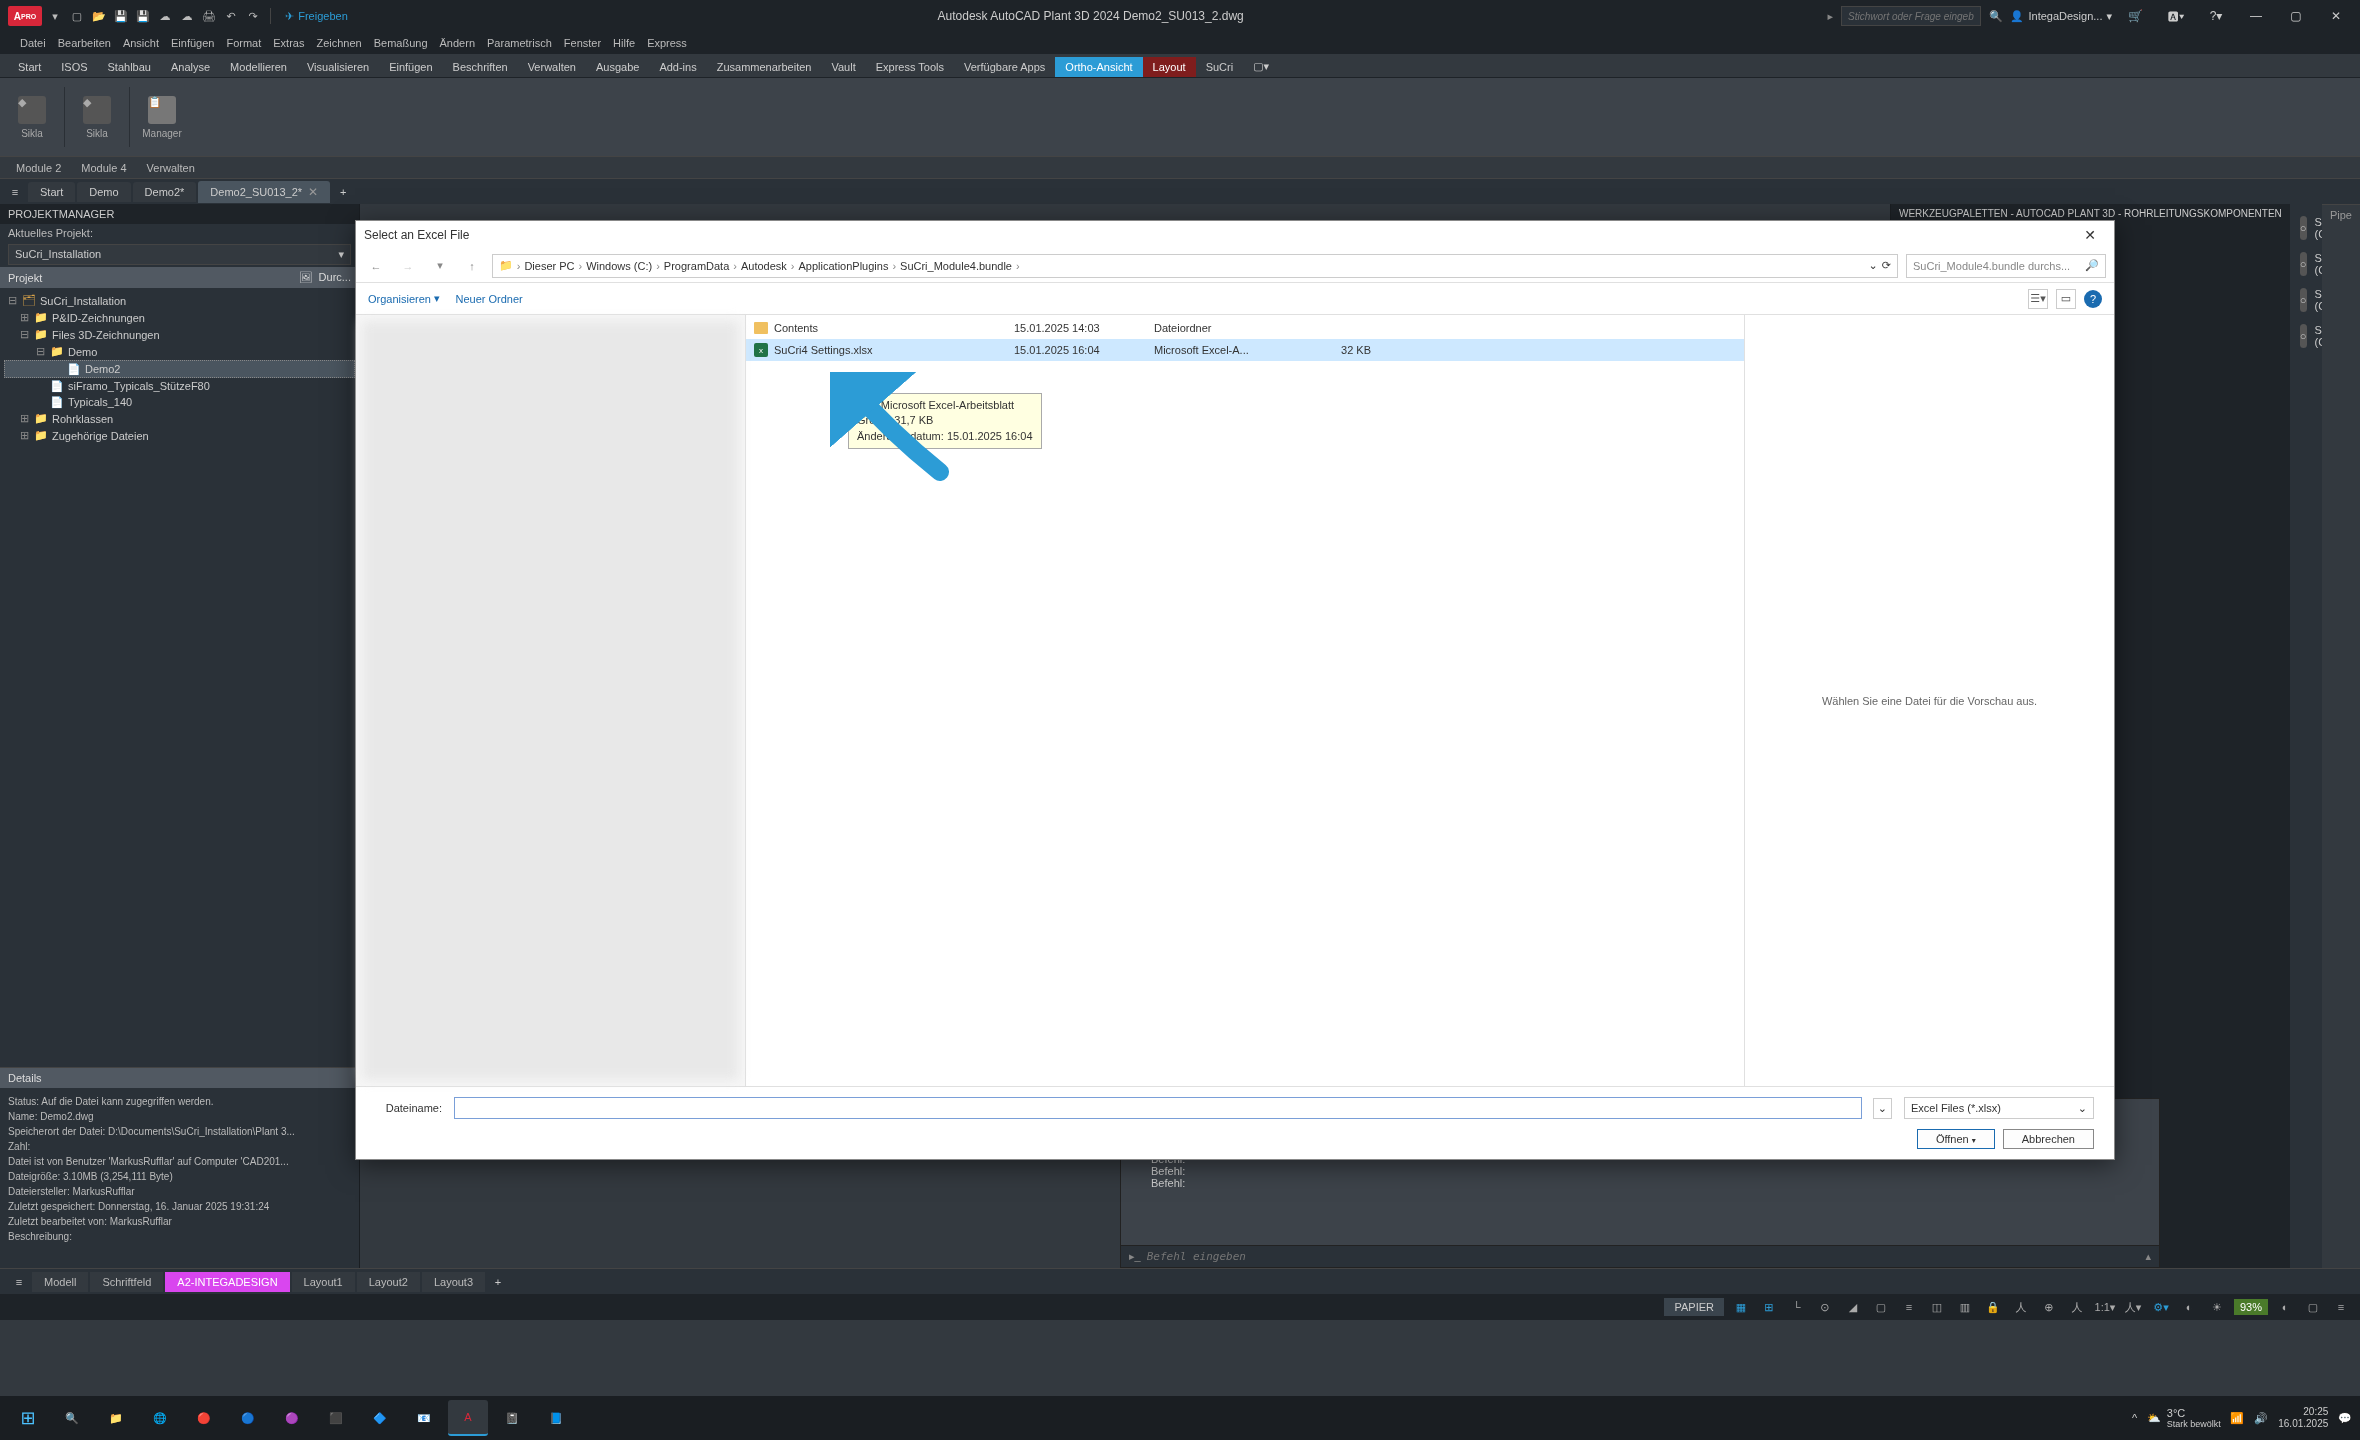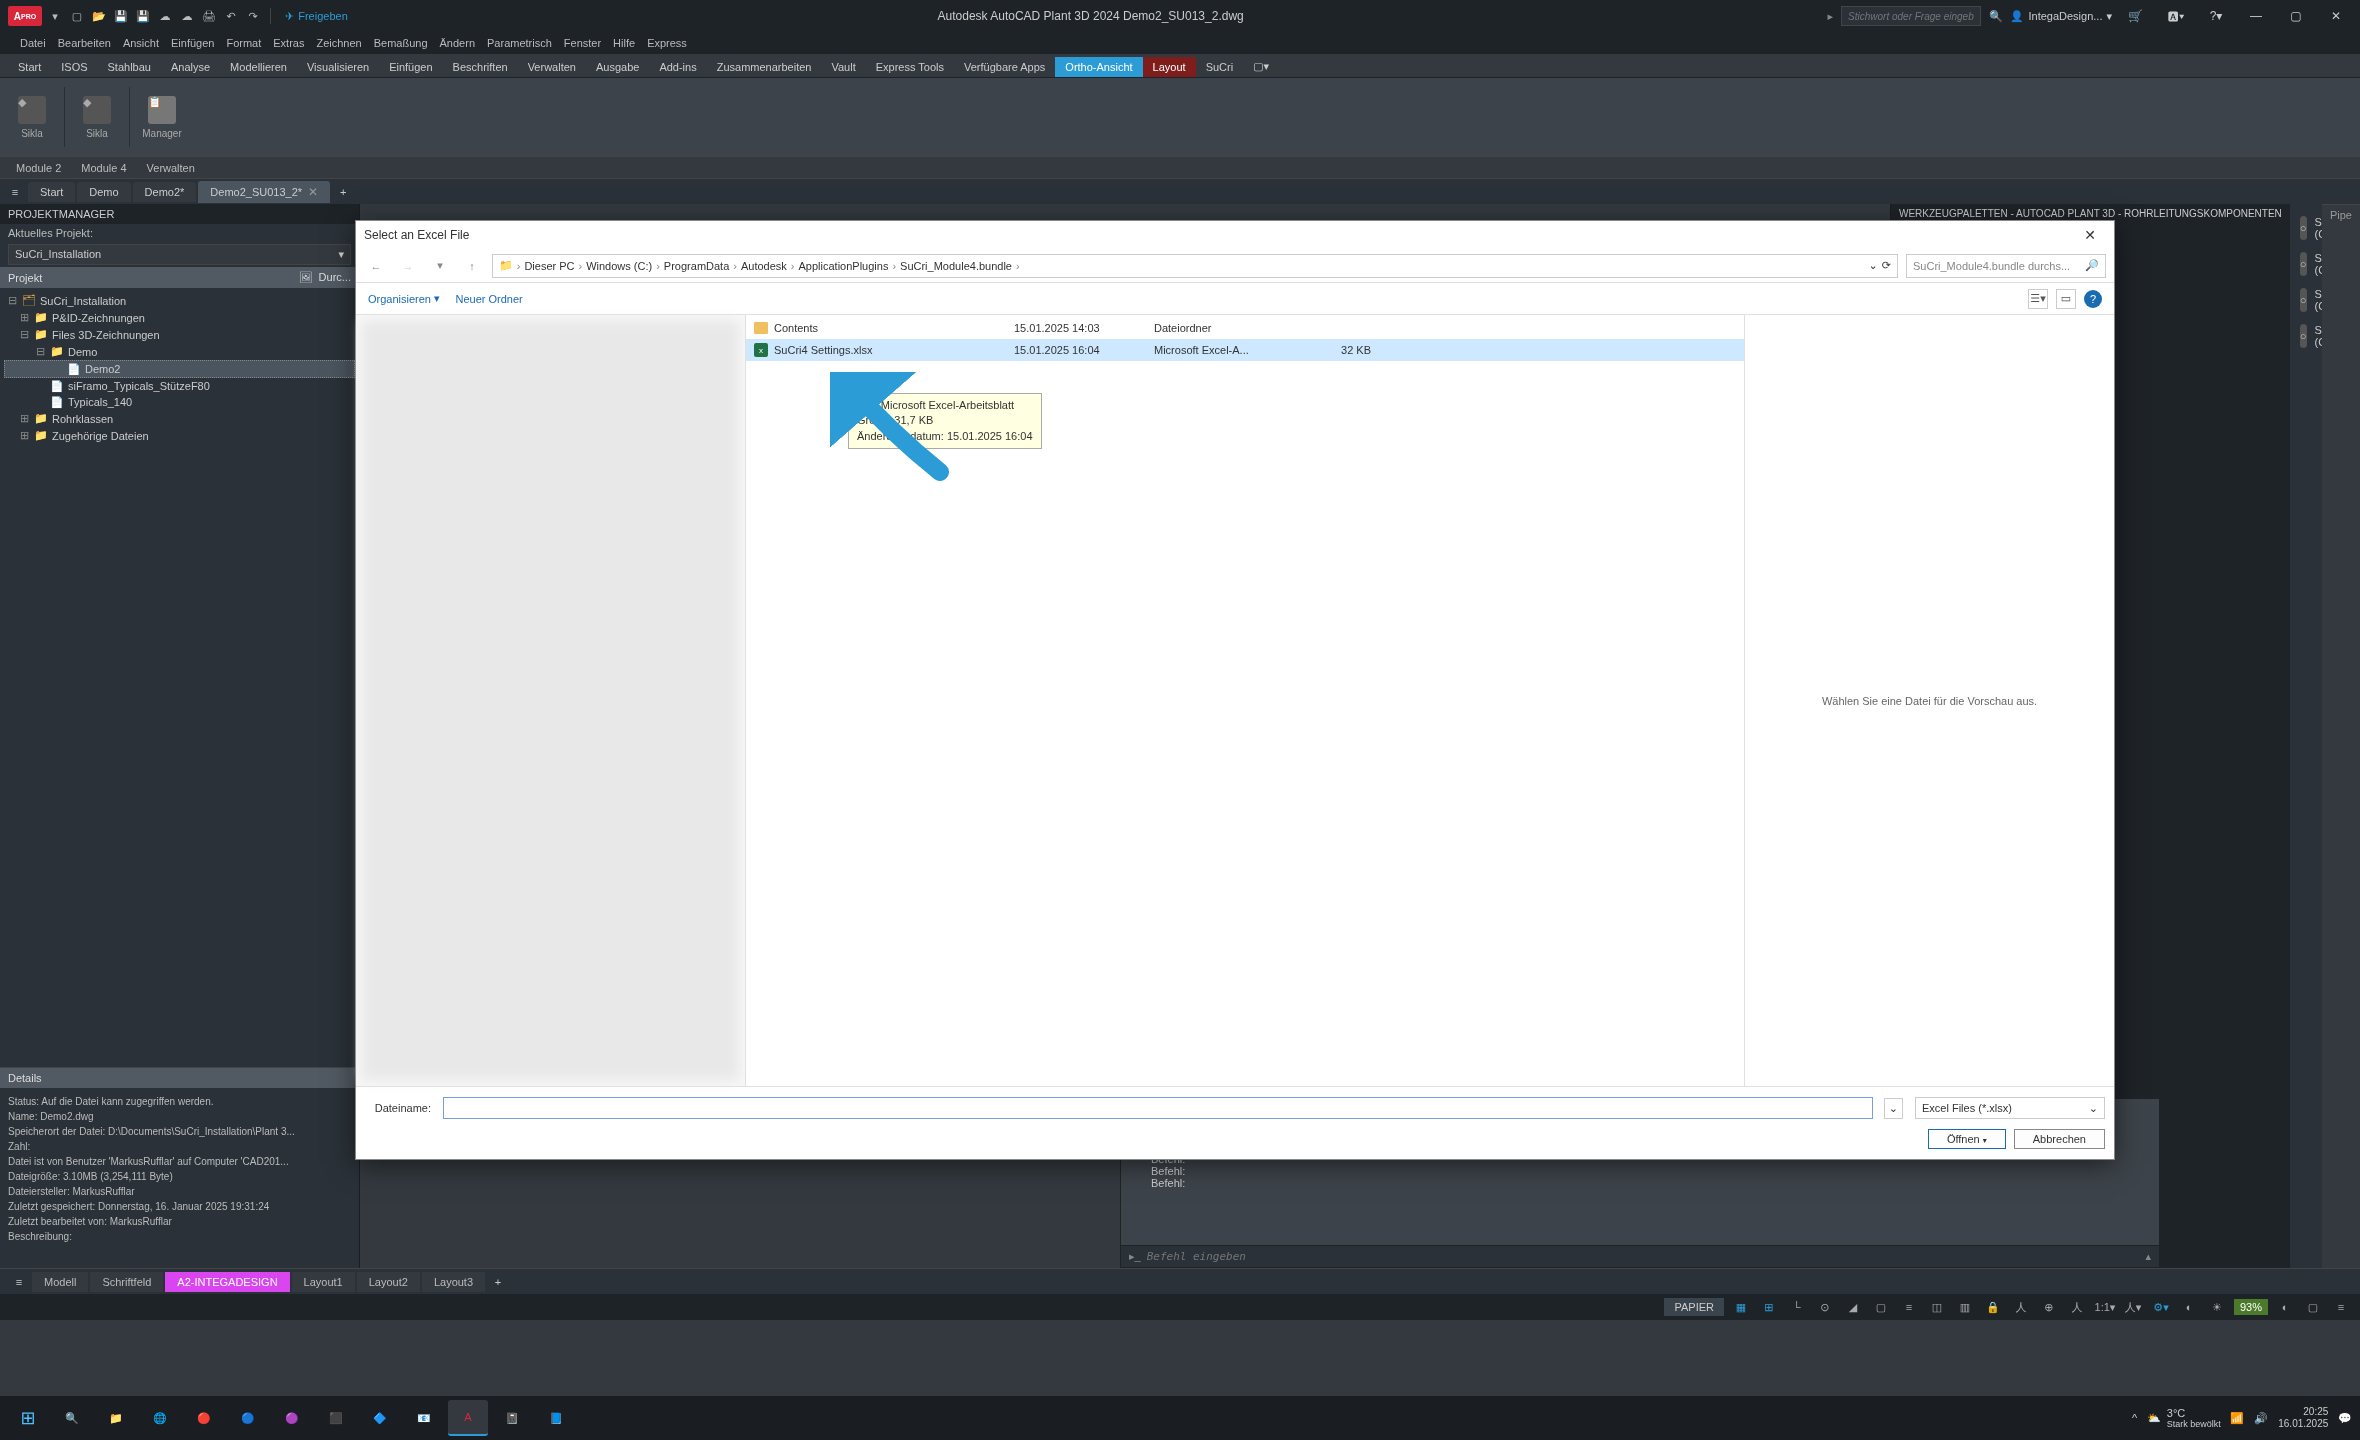--- a/index.html
+++ b/index.html
@@ -142,21 +142,21 @@
 .fd-row .type { width: 160px; }
 .fd-row .size { width: 100px; text-align: center; }
 .folder-icon { width: 14px; height: 12px; background: #f0c060; border-radius: 1px; display: inline-block; }
 .excel-icon { width: 14px; height: 14px; background: #217346; color: #fff; font-size: 8px; display: inline-flex; align-items: center; justify-content: center; border-radius: 2px; }
 
 .fd-tooltip { position: absolute; top: 393px; left: 848px; background: #ffffe1; border: 1px solid #aaa; padding: 4px 8px; font-size: 11px; color: #333; z-index: 200; line-height: 1.4; }
 .fd-arrow { position: absolute; top: 372px; left: 830px; width: 130px; height: 110px; z-index: 201; pointer-events: none; }
 
 .fd-preview { width: 370px; border-left: 1px solid #e0e0e0; display: flex; align-items: center; justify-content: center; color: #666; font-size: 11px; }
 
-.fd-bottom { padding: 10px 9px; display: flex; flex-direction: column; gap: 10px; border-top: 1px solid #e0e0e0; }
+.fd-bottom { padding: 10px 20px; display: flex; flex-direction: column; gap: 10px; border-top: 1px solid #e0e0e0; }
 .fd-filename-row { display: flex; align-items: center; gap: 12px; }
 .fd-filename-row label { font-size: 11px; color: #333; min-width: 66px; text-align: right; }
 .fd-filename-row input { flex: 1; border: 1px solid #7a9fd8; height: 22px; padding: 0 6px; outline: none; font-size: 11px; }
 .fd-filetype { border: 1px solid #ccc; height: 22px; width: 190px; padding: 0 6px; font-size: 11px; display: flex; align-items: center; justify-content: space-between; }
 .fd-buttons { display: flex; justify-content: flex-end; gap: 8px; }
 .fd-btn { border: 1px solid #888; padding: 3px 18px; font-size: 11px; cursor: pointer; background: #fdfdfd; }
 .fd-btn.primary { border: 1px solid #1a6bb0; }
 
 .resize-handle { position: absolute; top: 720px; left: 745px; width: 8px; height: 40px; background: #555; border-radius: 2px; cursor: ew-resize; z-index: 50; }
 

